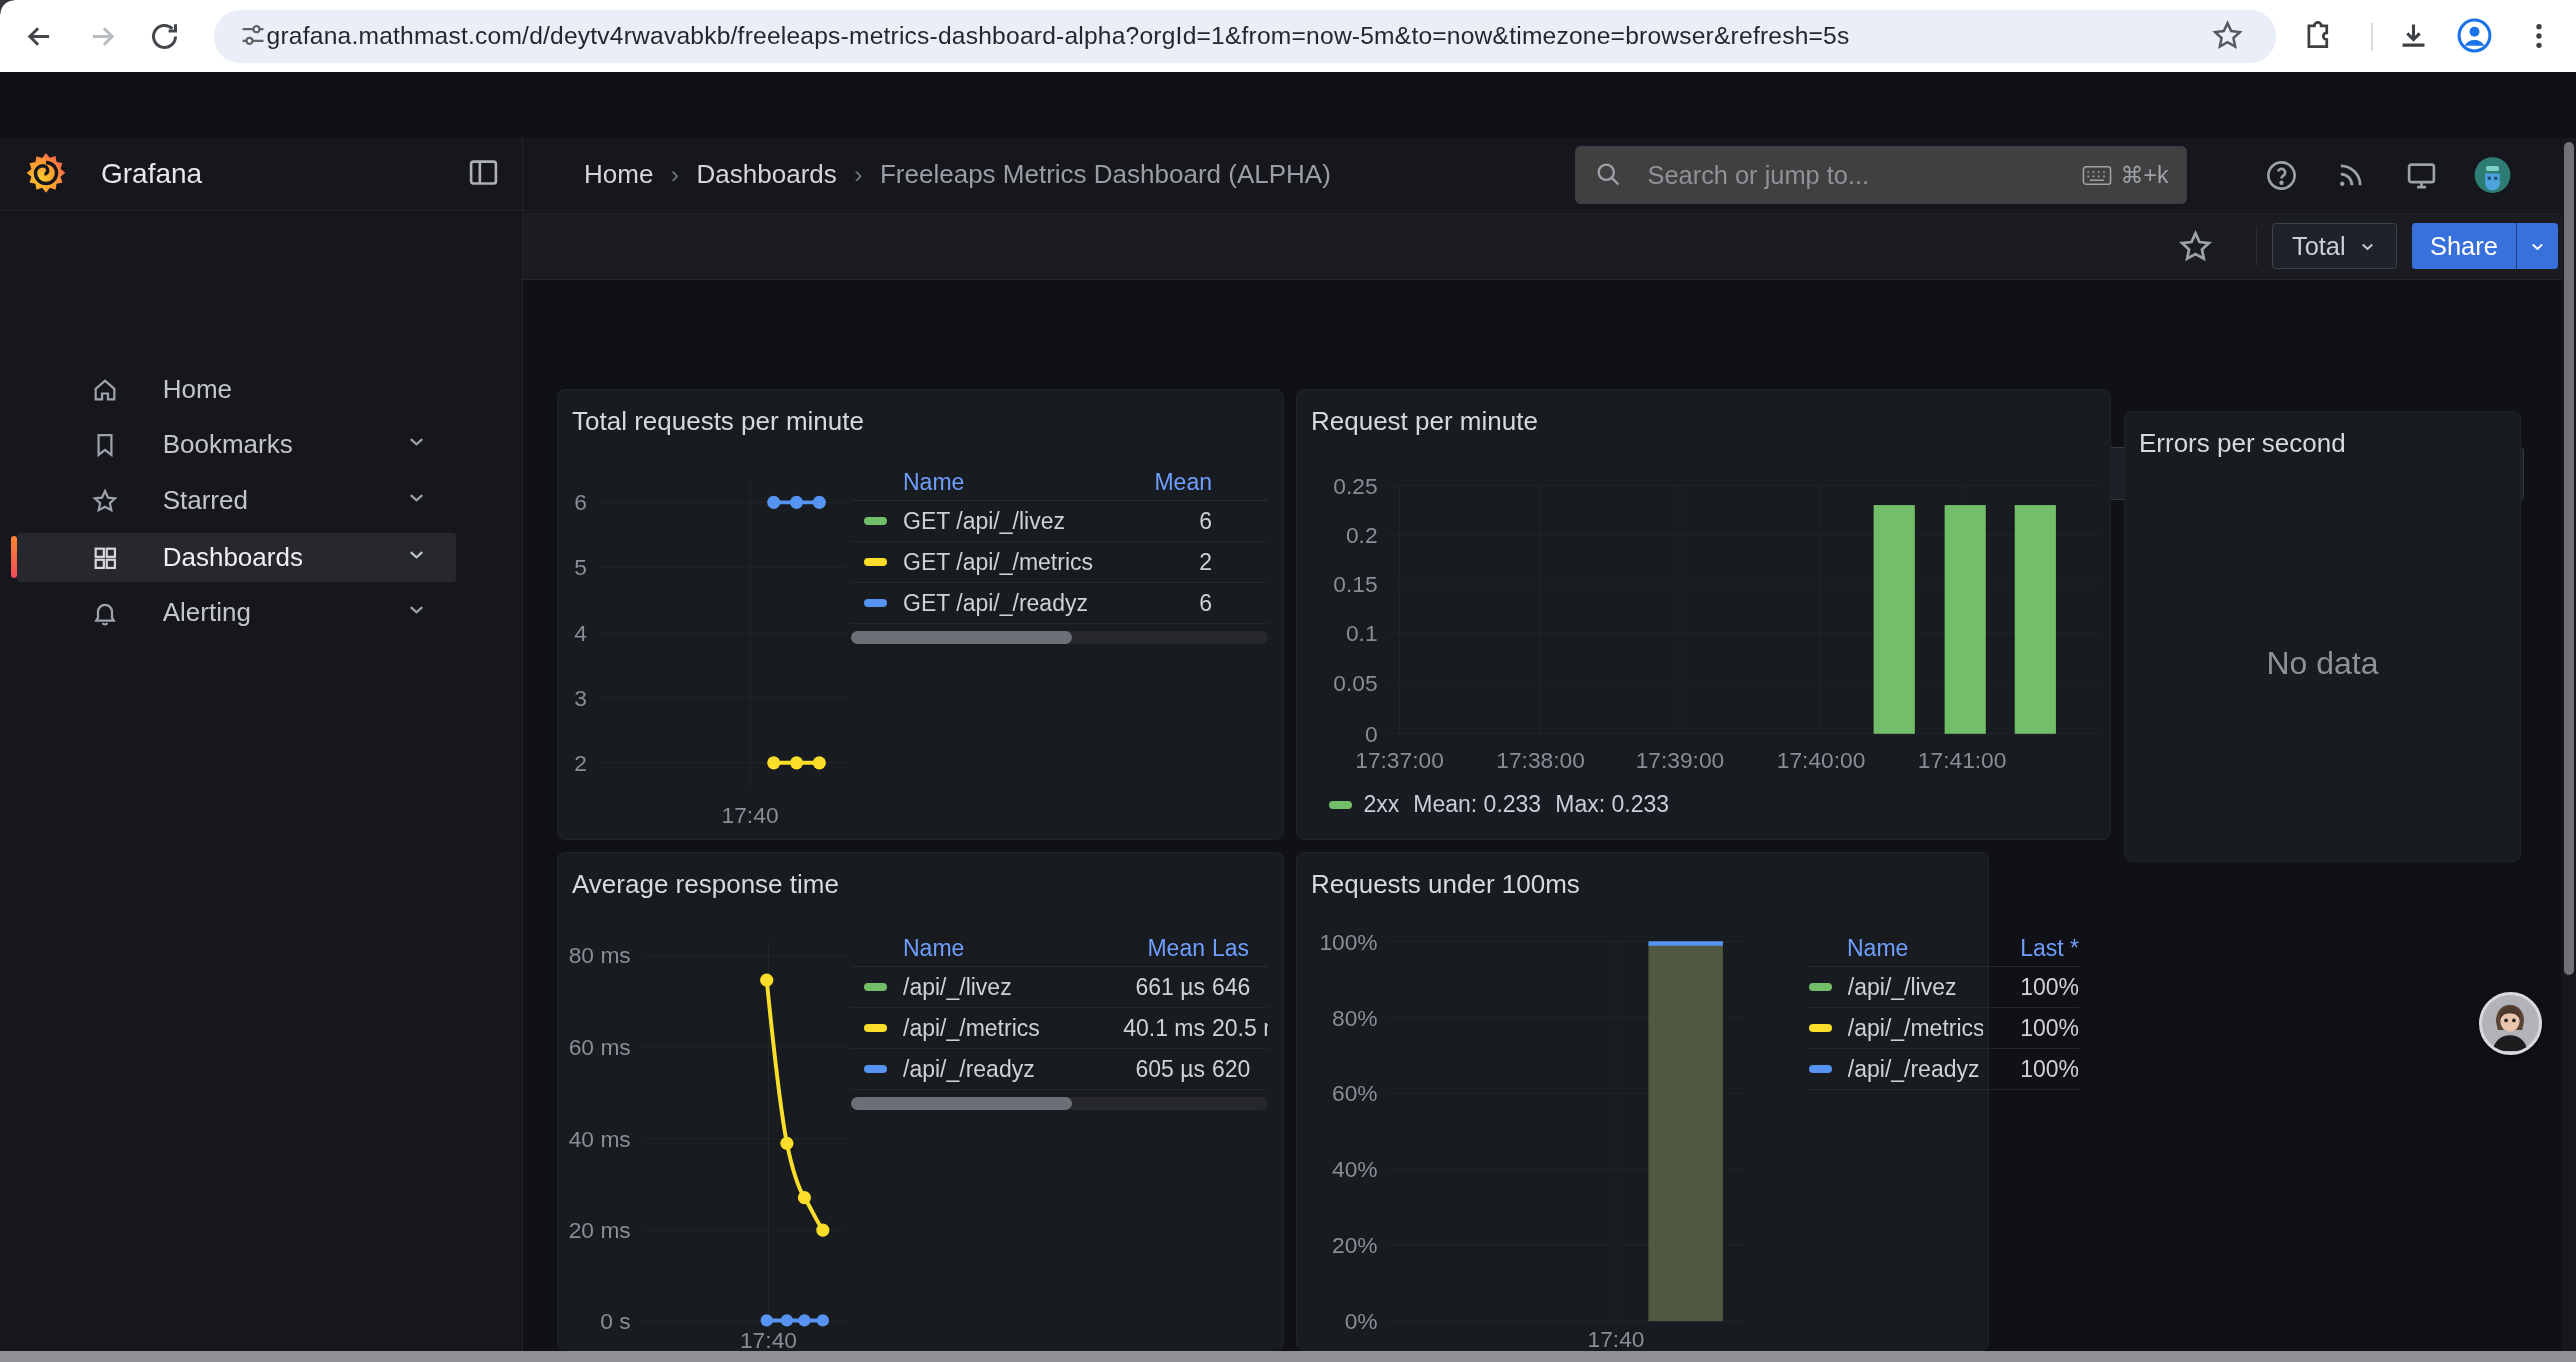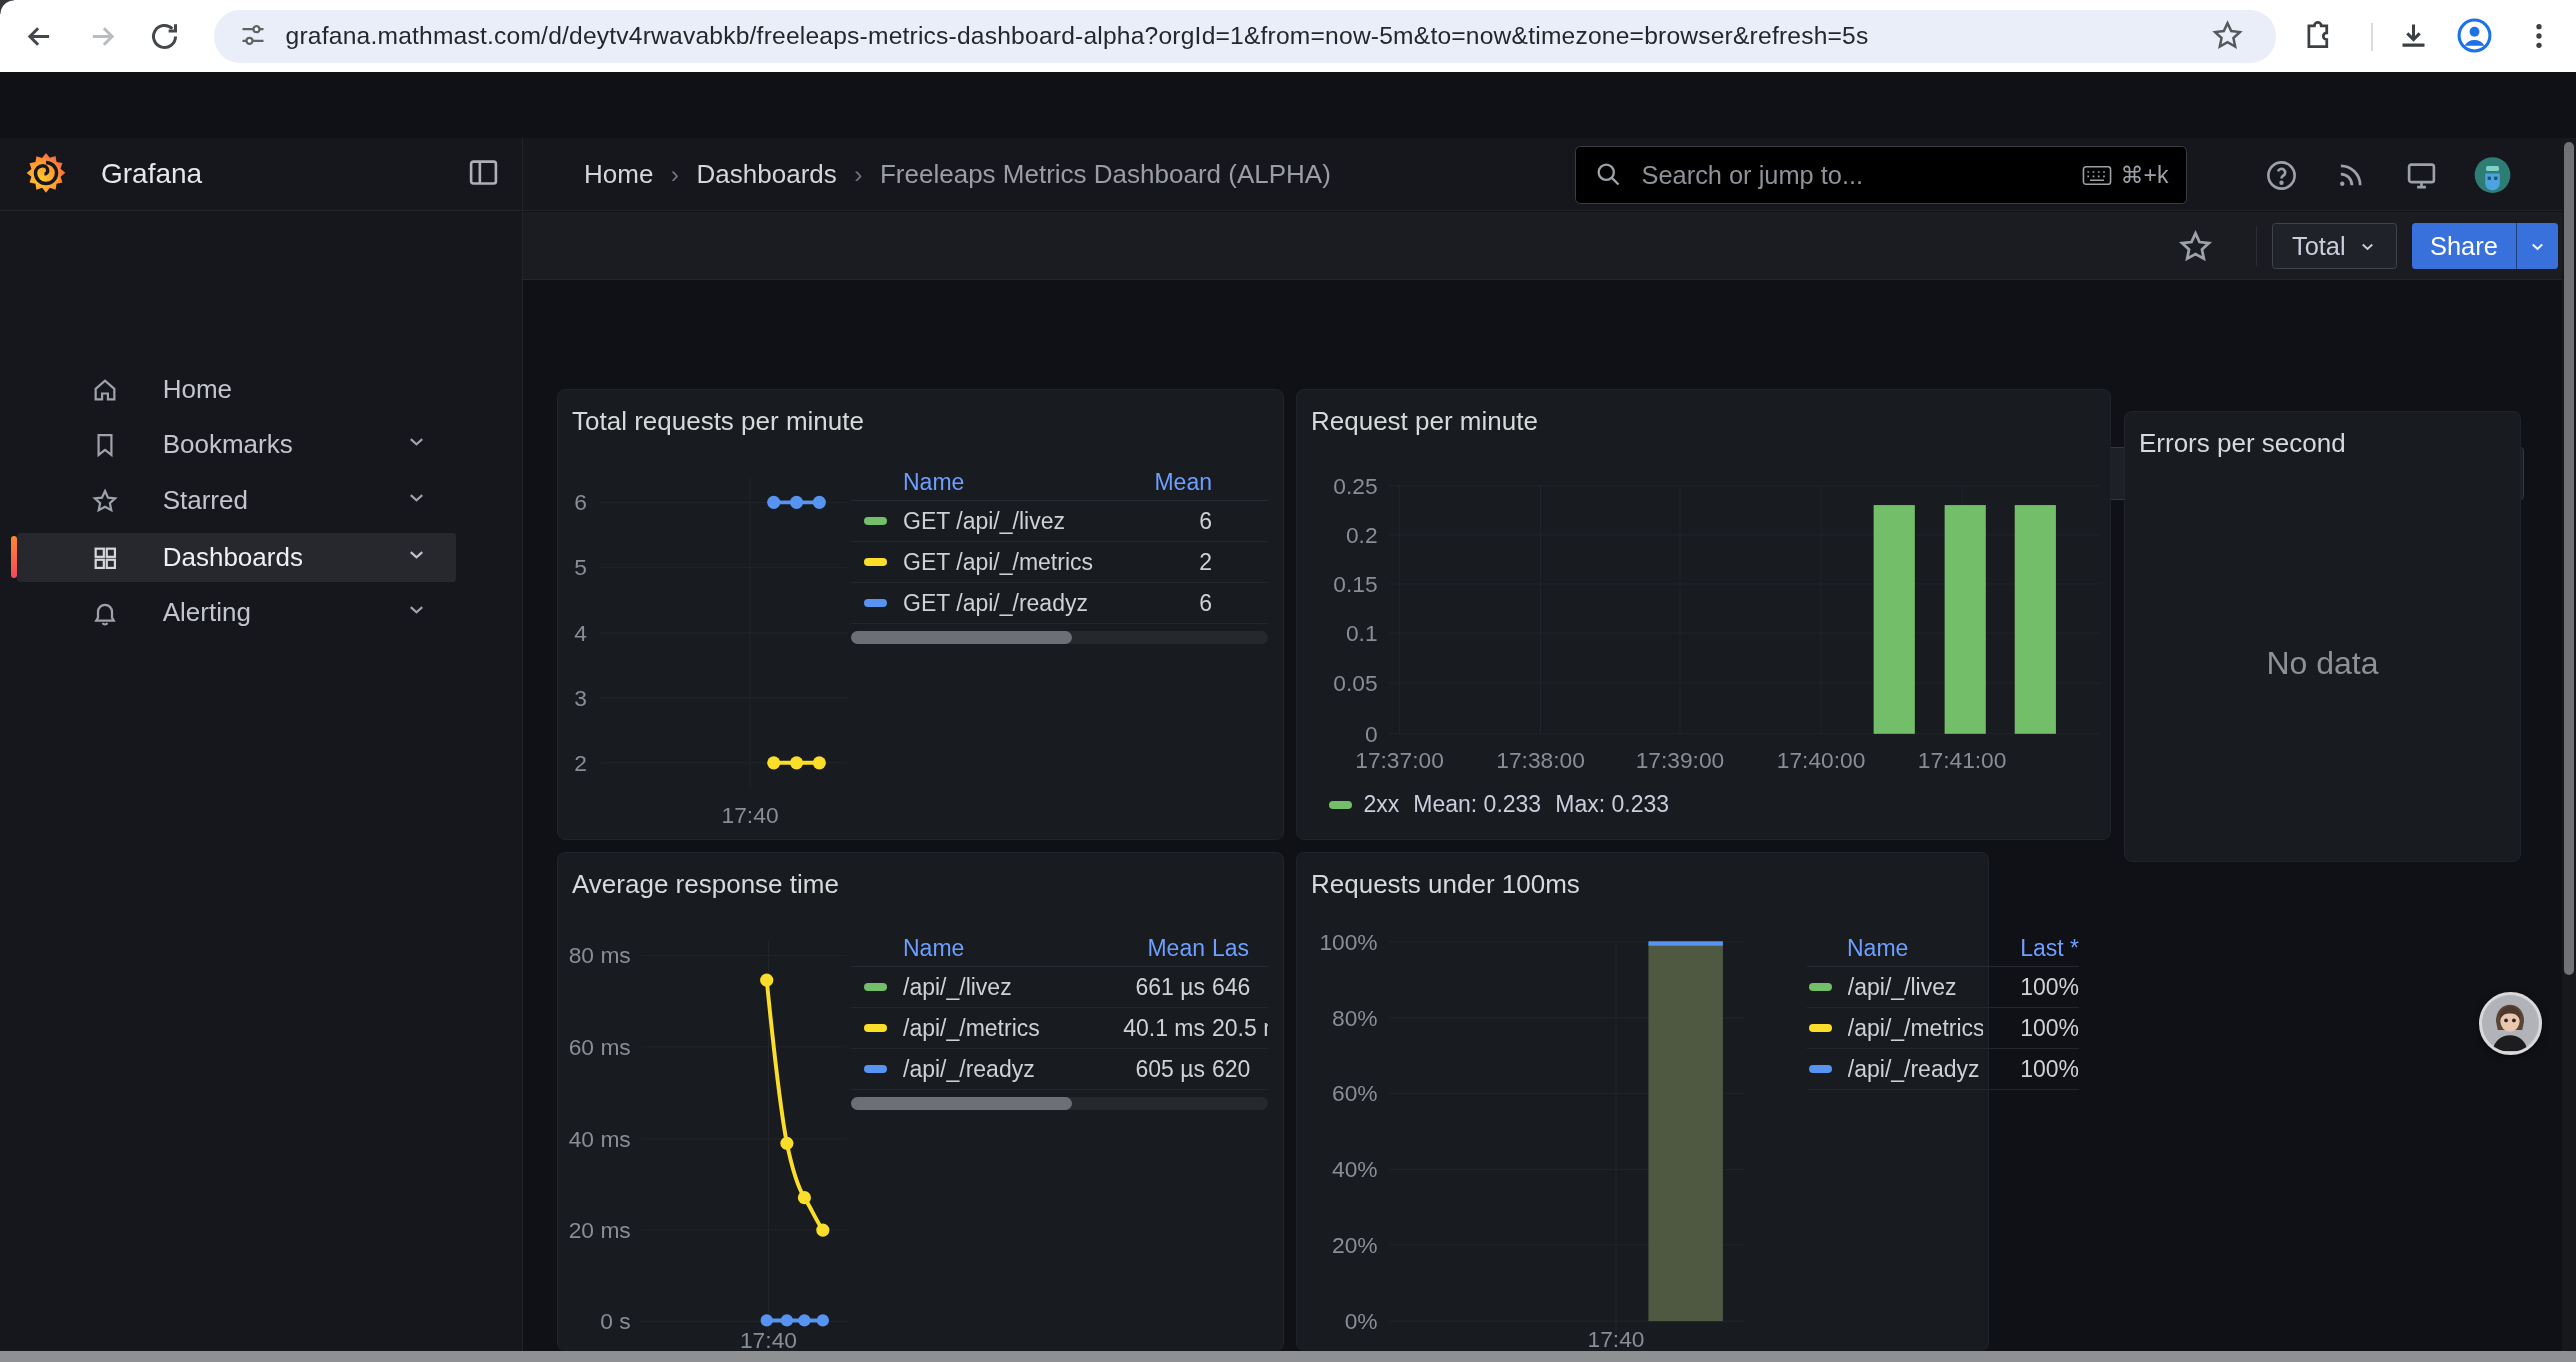--- a/index.html
+++ b/index.html
@@ -7,21 +7,21 @@
   body { font-family:"Liberation Sans", sans-serif; background:#101116; position:relative; }
   .abs { position:absolute; }
 
   
   #browser-toolbar { left:0; top:0; width:2576px; height:72px; background:#ffffff; }
   #corner-notch { left:0; top:0; width:14px; height:14px; background:#35363a;
     -webkit-mask:radial-gradient(circle 14px at 14px 14px, transparent 13px, #000 14px); 
     mask:radial-gradient(circle 14px at 14px 14px, transparent 13px, #000 14px); }
   .nav-ico { top:17.5px; width:37px; height:37px; display:flex; align-items:center; justify-content:center; }
   #url-pill { left:214px; top:9.6px; width:2062px; height:53px; background:#e9eef8; border-radius:26px;
-    display:flex; align-items:center; padding:0 24.6px; gap:19px; }
+    display:flex; align-items:center; padding:0 24.6px; }
   #url-text { font-size:24.6px; color:#24272c; letter-spacing:0.2px; white-space:nowrap; overflow:hidden; }
   .chrome-right { top:12.3px; width:47px; height:47px; display:flex; align-items:center; justify-content:center; }
   #chrome-divider { left:2371px; top:23px; width:1.8px; height:28px; background:#dadce0; }
 
   
   #bookmarks-bar { left:0; top:72px; width:2576px; height:66px; background:#ffffff; display:flex; align-items:center; padding-left:21px; }
   .bm-sep { width:1.8px; height:32px; background:#dbe0e6; margin:0 23px 0 21px; }
   .bm-item { display:flex; align-items:center; gap:12.3px; padding:7px 14px; border-radius:7px; }
   .bm-label { font-size:24px; color:#3c4043; }
 
@@ -40,22 +40,22 @@
     display:flex; align-items:center; color:#c3c5cd; font-size:26px; }
   .side-item .s-ico { width:28px; height:28px; margin-left:74px; margin-right:44px; display:flex; align-items:center; }
   .side-item.active { background:#26282e; color:#eef0f3; }
   .active-bar { position:absolute; left:10.5px; width:6.1px; height:42px; border-radius:3.5px;
     background:linear-gradient(180deg,#ff8833,#f2495c); }
   .side-chevron { position:absolute; right:28px; }
 
   
   #breadcrumb { position:absolute; left:61px; top:0; height:73px; display:flex; align-items:center; gap:17.5px; font-size:26px; }
   .crumb { color:#d5d6db; } .crumb-sep { color:#70747e; font-size:24.6px; } .crumb.current { color:#9a9da5; }
-  #search-box { position:absolute; left:1052px; top:8px; width:612px; height:58px; background:#000000;
-    border:0.9px solid #3a3d44; border-radius:5.3px; display:flex; align-items:center; padding:0 17.5px; gap:20px; }
+  #search-box { position:absolute; left:1052px; top:8px; width:612px; height:58px; background:#404040;
+    border:0.9px solid #3a3d44; border-radius:5.3px; display:flex; align-items:center; padding:0 17.5px; gap:26px; }
   #search-placeholder { color:#8e9197; font-size:25.4px; flex:1; }
   .kbd-hint { display:flex; align-items:center; gap:8.8px; color:#9da1a8; font-size:23px; }
   .gf-top-ico { position:absolute; top:17.5px; width:39px; height:39px; display:flex; align-items:center; justify-content:center; }
 
   
   #subnav-star { position:absolute; left:1654px; top:16px; width:37px; height:37px; }
   #subnav-divider { position:absolute; left:1733px; top:14px; width:0.9px; height:40px; background:#2c2e35; }
   .gf-btn { position:absolute; height:46px; border-radius:3.5px; display:flex; align-items:center; font-size:25.4px; }
   #export-btn { left:1749px; top:11.4px; padding:0 19px; gap:12.3px; color:#ccccdc; background:#1f2228; border:0.9px solid #3f434b; }
   #share-btn { left:1889px; top:11.4px; background:#3871dc; color:#ffffff; font-weight:500; }

